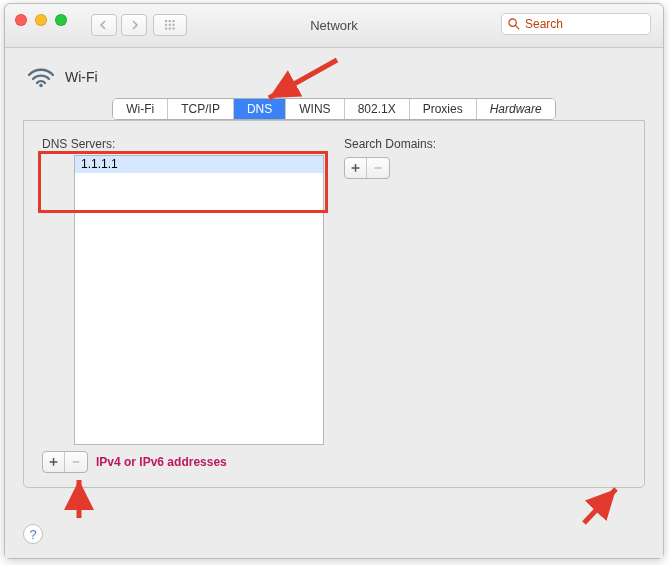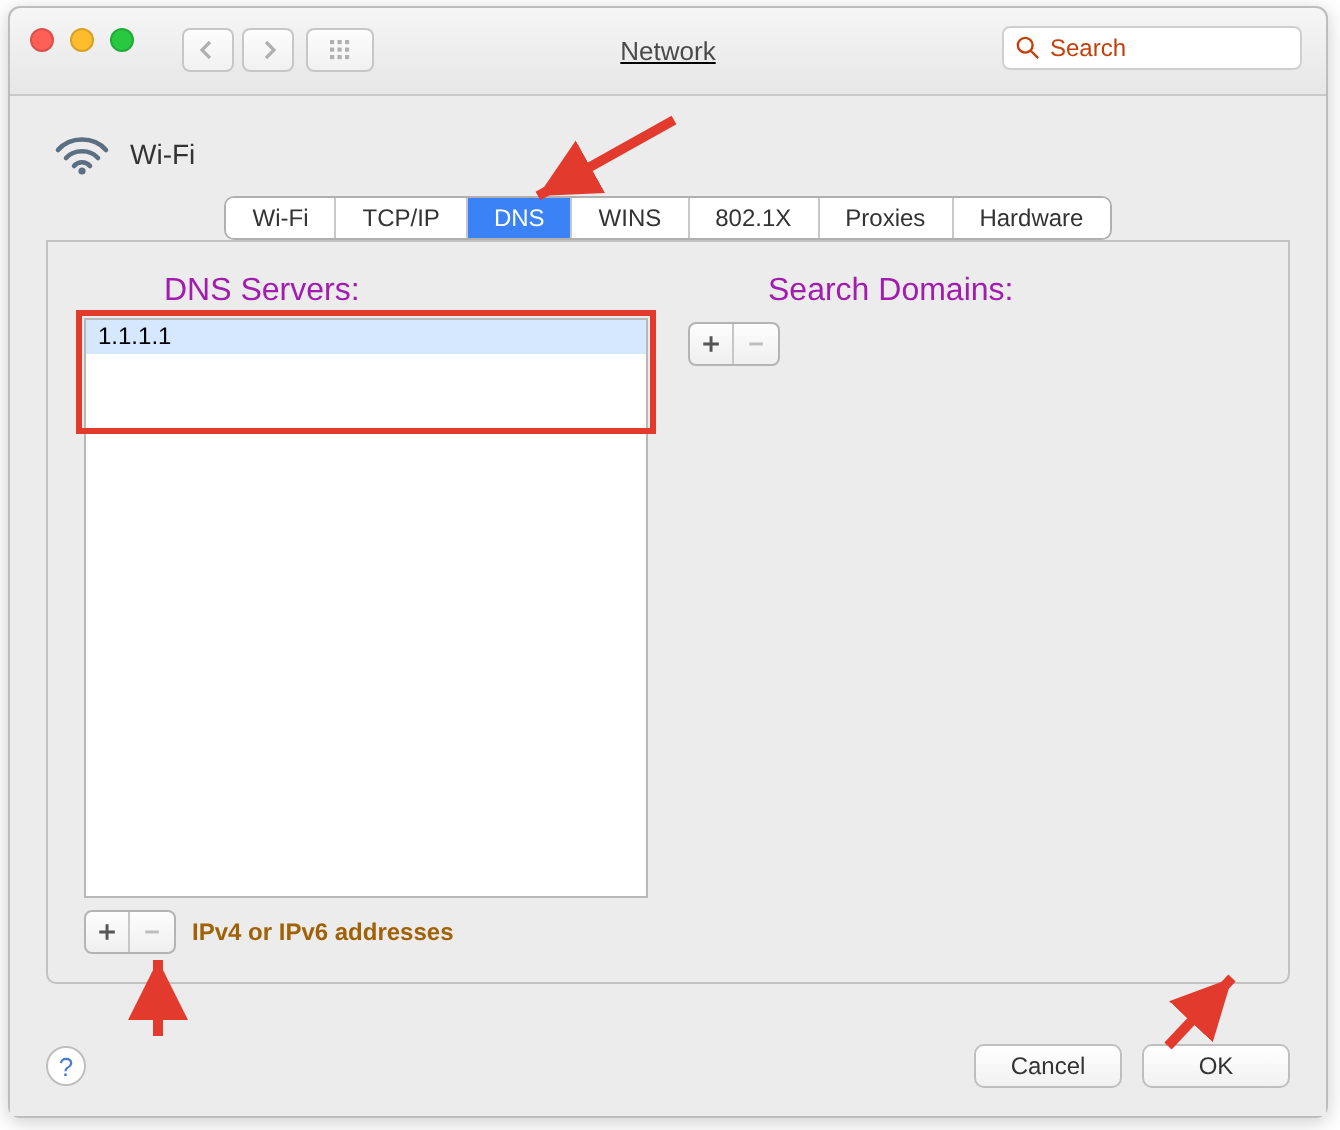--- a/index.html
+++ b/index.html
@@ -24,21 +24,20 @@
   }
   
   .titlebar {
     height: 44px;
     background: linear-gradient(#f6f6f6,#e6e6e6);
     border-bottom: 1px solid #c8c8c8;
     border-radius: 6px 6px 0 0;
     position: relative;
     display: flex;
     align-items: center;
-    text-decoration: underline;
   }
   .traffic { position:absolute; left:10px; top:10px; display:flex; gap:8px; }
   .tl { width:12px; height:12px; border-radius:50%; border:1px solid rgba(0,0,0,.15); }
   .tl.red{background:#ff5f57;} .tl.yellow{background:#ffbd2e;} .tl.green{background:#28c840;}
   .nav-group { position:absolute; left:86px; top:10px; display:flex; gap:4px; }
   .nav-btn, .grid-btn {
     width:26px; height:22px; border:1px solid #c7c7c7; background:linear-gradient(#fdfdfd,#f1f1f1);
     border-radius:4px; display:flex; align-items:center; justify-content:center; color:#b0b0b0;
   }
   .grid-btn { position:absolute; left:148px; top:10px; width:34px; }
@@ -53,44 +52,45 @@
   
   .wbody { position:absolute; top:44px; left:0; right:0; bottom:0; background:#ececec; padding:14px 18px 18px; }
   .wifi-header { display:flex; align-items:center; gap:10px; margin:4px 4px 10px; }
   .wifi-icon { width:28px; height:22px; }
   .tabs { display:flex; justify-content:center; margin-bottom:0; }
   .seg { display:inline-flex; border:1px solid #b0b0b0; border-radius:5px; overflow:hidden; background:#fff; }
   .seg button {
     border:none; background:#fff; padding:3px 13px; font-size:12px; color:#333;
     border-right:1px solid #c8c8c8; cursor:default;
   }
-  .seg button:last-child{border-right:none;}
+  .seg button:last-child{border-right:none;font-style:italic;}
   .seg button.active { background:#3b82f6; color:#ffffff; }
   .panel {
     border:1px solid #c2c2c2; border-radius:0 0 5px 5px; border-top:1px solid #c2c2c2;
     background:#ececec; padding:16px 18px 14px; margin-top:0;
   }
   .cols { display:flex; gap:20px; }
   .col { flex:1 1 0; }
-  .col-label { font-size:16px; color:#a21caf; margin-bottom:4px; display:block;margin-left:40px; }
+  .col-label { font-size:12px; color:#404040; margin-bottom:4px; display:block; }
   .listbox {
     background:#fff; border:1px solid #b8b8b8; height:290px; overflow:hidden;
     box-shadow: inset 0 1px 2px rgba(0,0,0,.05);
     font-size:12px;
+    margin-left:32px;
   }
   .listbox .row { padding:1px 6px; line-height:15px; }
   .listbox .row.hl { background:#d6e8ff; }
   .listbox .row.editing { outline:2px solid #4a8cf7; outline-offset:-2px; position:relative; }
   .caret { display:inline-block; width:1px; height:12px; background:#000; vertical-align:middle; margin-left:1px; }
   .highlight-box { position:absolute; border:3px solid #e23b2e; pointer-events:none; }
   .pm-row { display:flex; align-items:center; gap:8px; margin-top:6px; }
   .pm-group { display:inline-flex; border:1px solid #b4b4b4; border-radius:4px; overflow:hidden; background:linear-gradient(#fdfdfd,#efefef); }
   .pm-btn { width:22px; height:20px; display:flex; align-items:center; justify-content:center; font-size:14px; font-weight:600; color:#555; border:none; background:transparent; border-right:1px solid #c7c7c7; }
   .pm-btn:last-child{border-right:none; color:#bcbcbc;}
-  .ipv-label { font-size:12px; color:#a16207; font-weight:600; }
+  .ipv-label { font-size:12px; color:#be185d; font-weight:600; }
   .footer { position:absolute; bottom:14px; left:18px; right:18px; display:flex; align-items:center; justify-content:space-between; }
   .help { width:20px; height:20px; border:1px solid #bfbfbf; border-radius:50%; display:flex; align-items:center; justify-content:center; color:#4b7bd4; font-size:13px; background:#fff; }
   .actions { display:flex; gap:10px; }
   .btn {
     min-width:74px; height:22px; padding:0 14px; border:1px solid #bfbfbf; border-radius:5px;
     background:linear-gradient(#ffffff,#f1f1f1); font-size:12px; color:#333;
   }
   
   .arrow { position:absolute; pointer-events:none; }
   .arrow svg { display:block; }
@@ -196,24 +196,20 @@
               <button class="pm-btn">＋</button>
               <button class="pm-btn" style="color:#bcbcbc;">－</button>
             </div>
           </div>
         </div>
       </div>
     </div>
 
     <div class="footer">
       <div class="help">?</div>
-      <div class="actions">
-        <button class="btn">Cancel</button>
-        <button class="btn">OK</button>
-      </div>
     </div>
   </div>
 
   <div class="arrow" style="left:256px; top:52px;">
     <svg width="80" height="50">
         <defs>
           <marker id="ah1" markerWidth="8" markerHeight="8" refX="6" refY="3" orient="auto">
             <path d="M0 0 6 3 0 6Z" fill="#e23b2e"></path>
           </marker>
         </defs>

